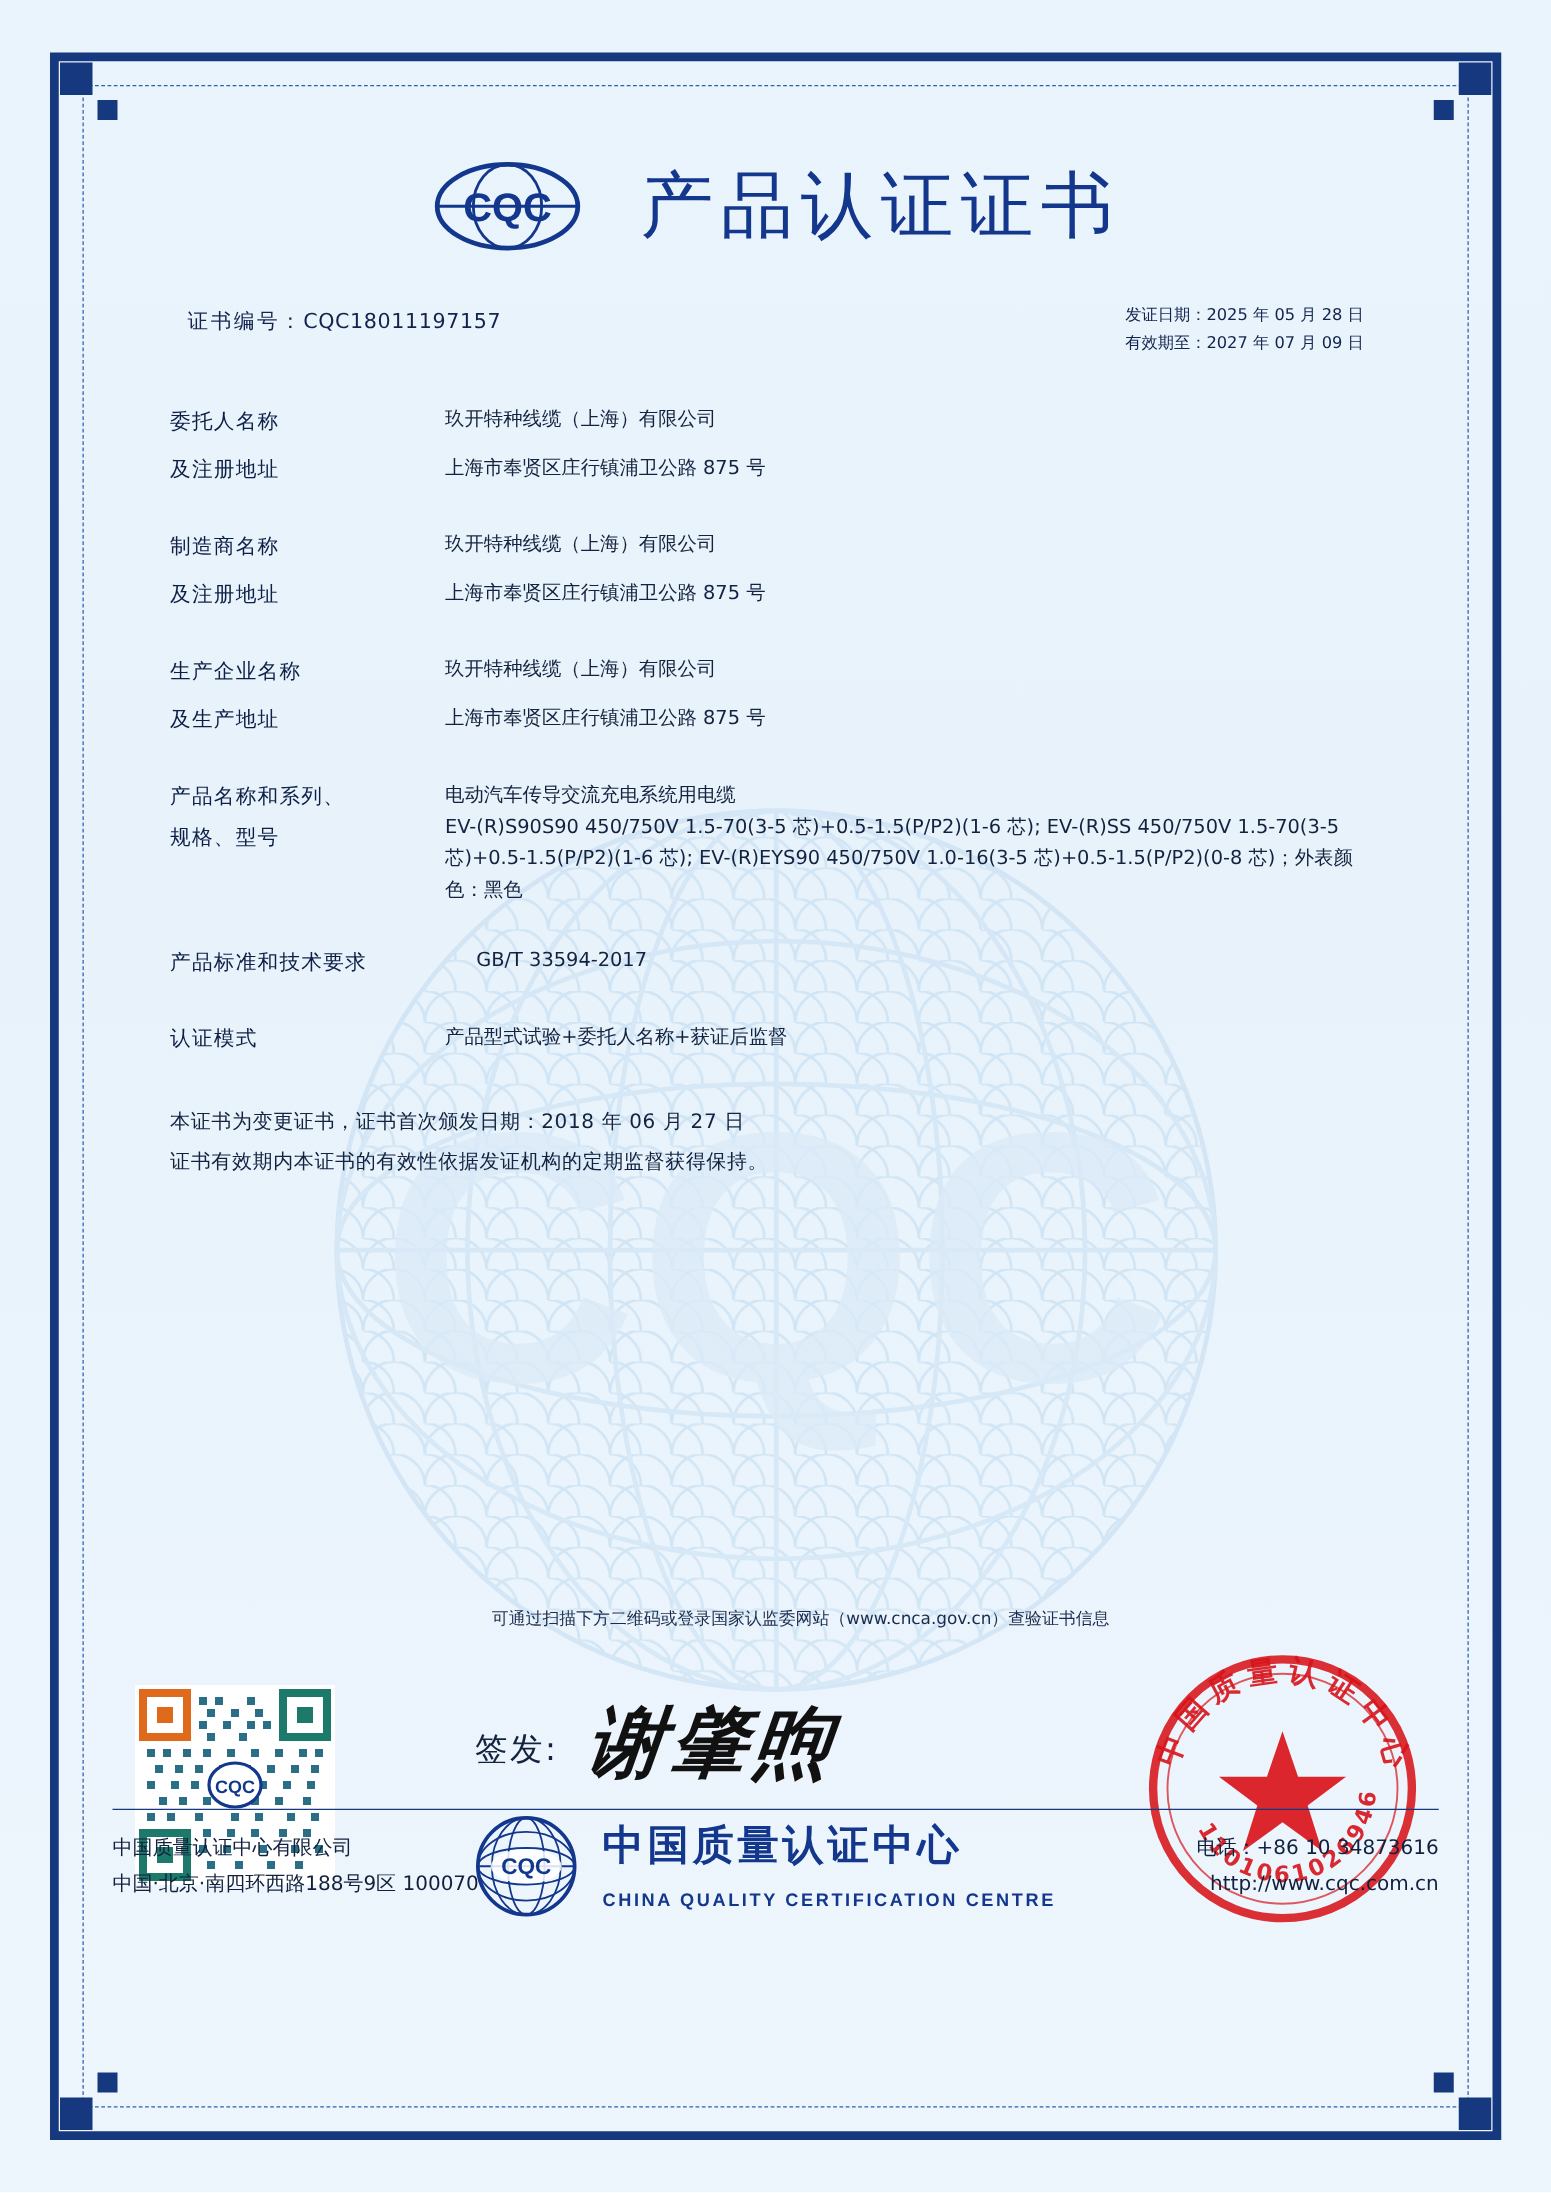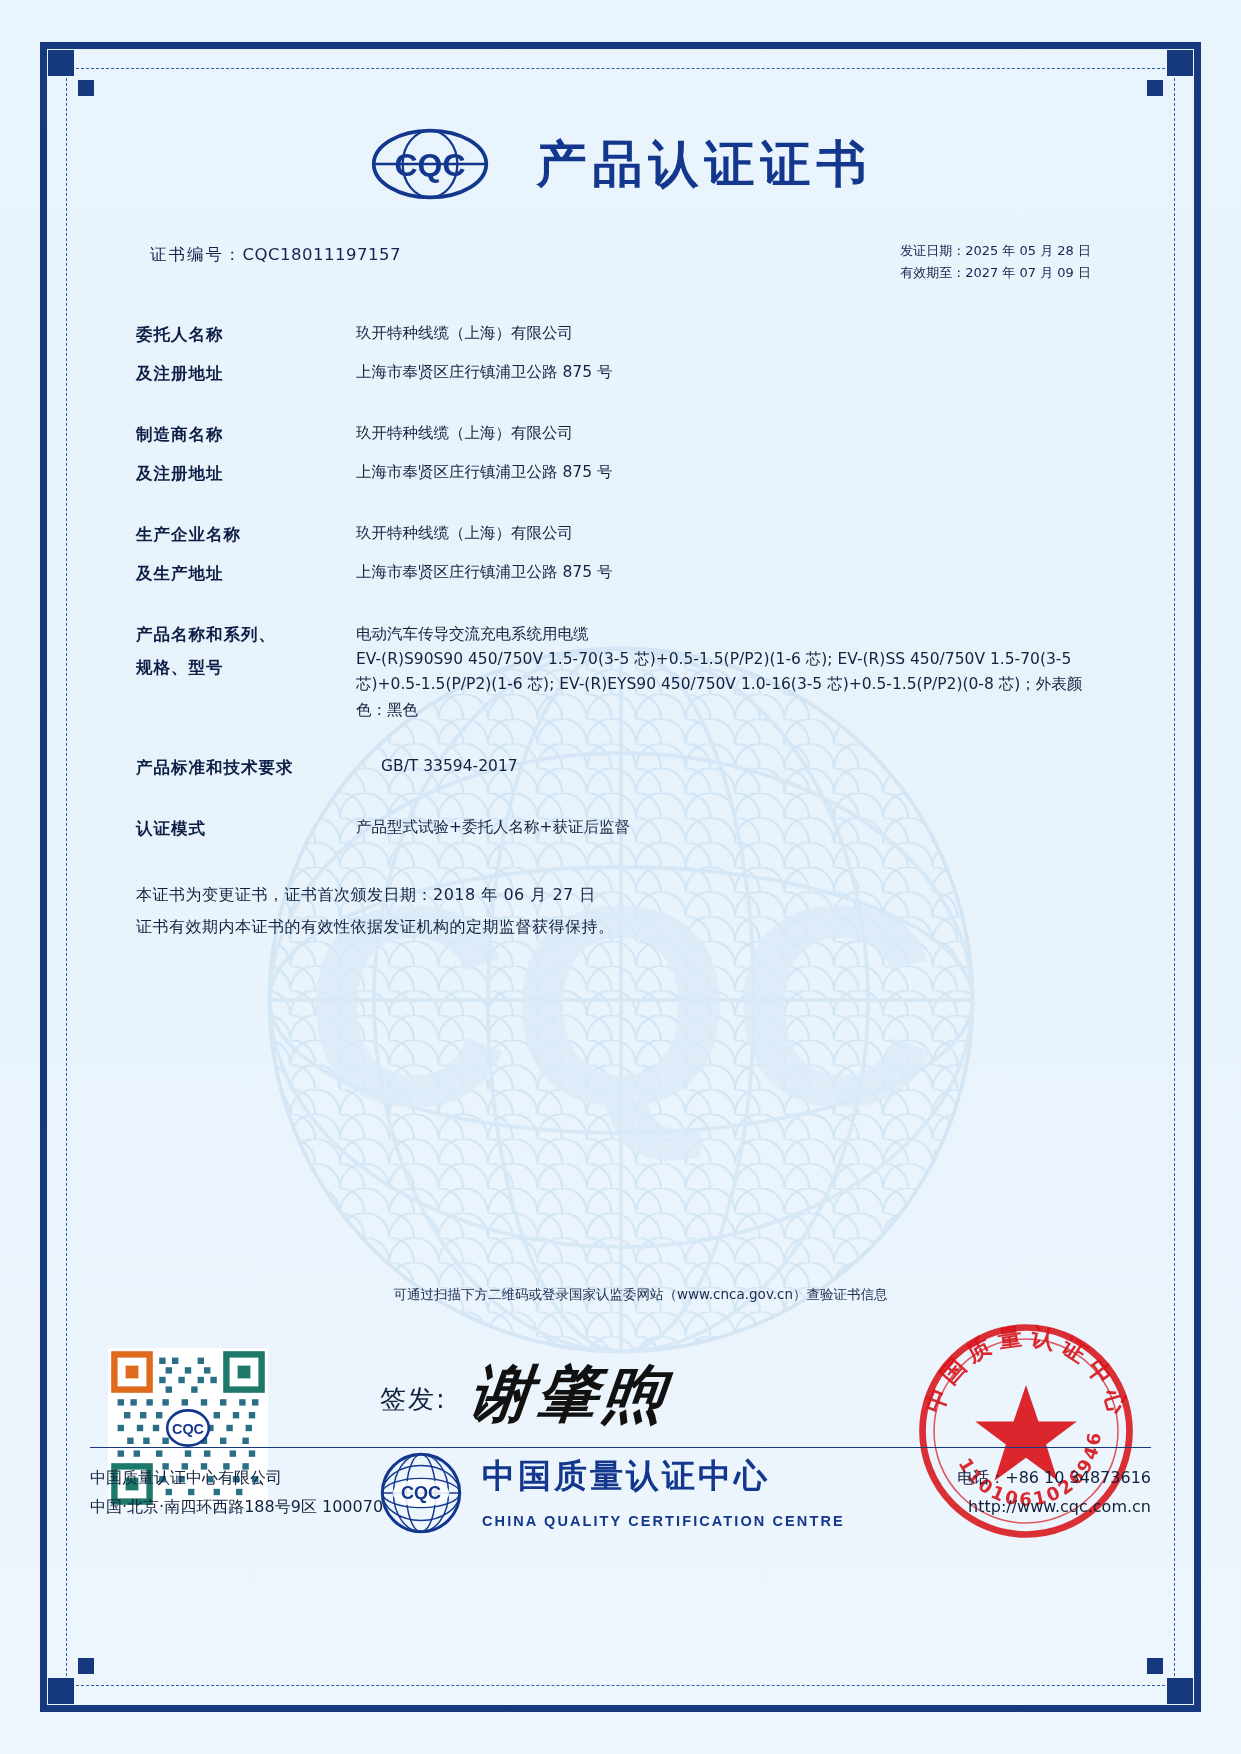--- a/index.html
+++ b/index.html
@@ -89,22 +89,22 @@
     justify-content: center;
     gap: 34px;
     margin-top: 30px;
   }
   .cqc-logo-top {
     width: 122px;
     height: 76px;
   }
   .doc-title {
     font-family: "DejaVu Sans", "Liberation Sans", sans-serif;
-    font-size: 50px;
-    font-weight: bold;
+    font-size: 58px;
+    font-weight: normal;
     color: #13378d;
     letter-spacing: 6px;
     margin-left: 12px;
   }
 
   
   .meta-row {
     display: flex;
     justify-content: space-between;
     align-items: flex-start;
@@ -132,21 +132,21 @@
   }
   .field {
     display: flex;
     align-items: flex-start;
     margin-bottom: 6px;
   }
   .field-label {
     width: 190px;
     flex: 0 0 190px;
     font-size: 16.5px;
-    font-weight: bold;
+    font-weight: normal;
     color: #0d1f46;
     font-family: "DejaVu Sans", "Liberation Sans", sans-serif;
     line-height: 2.0;
     letter-spacing: 1px;
   }
   .field-value {
     flex: 1;
     font-size: 15.5px;
     color: #13223f;
     font-family: "DejaVu Sans", "Liberation Sans", sans-serif;

